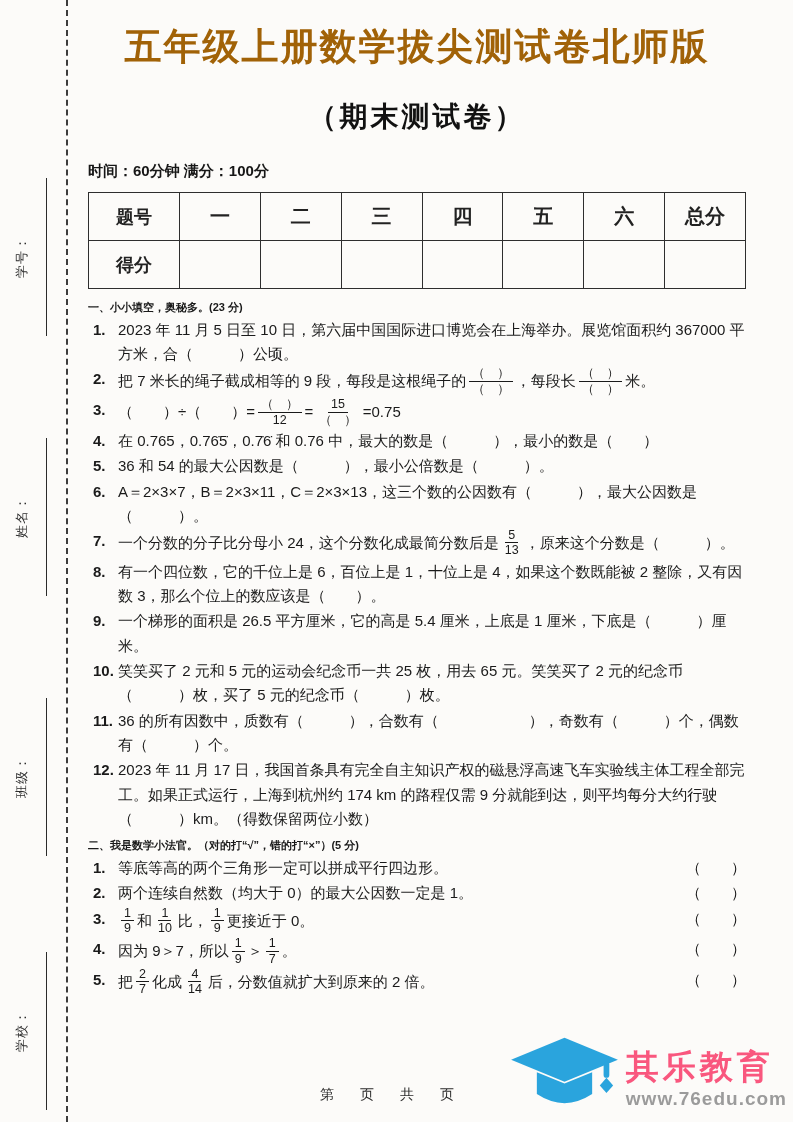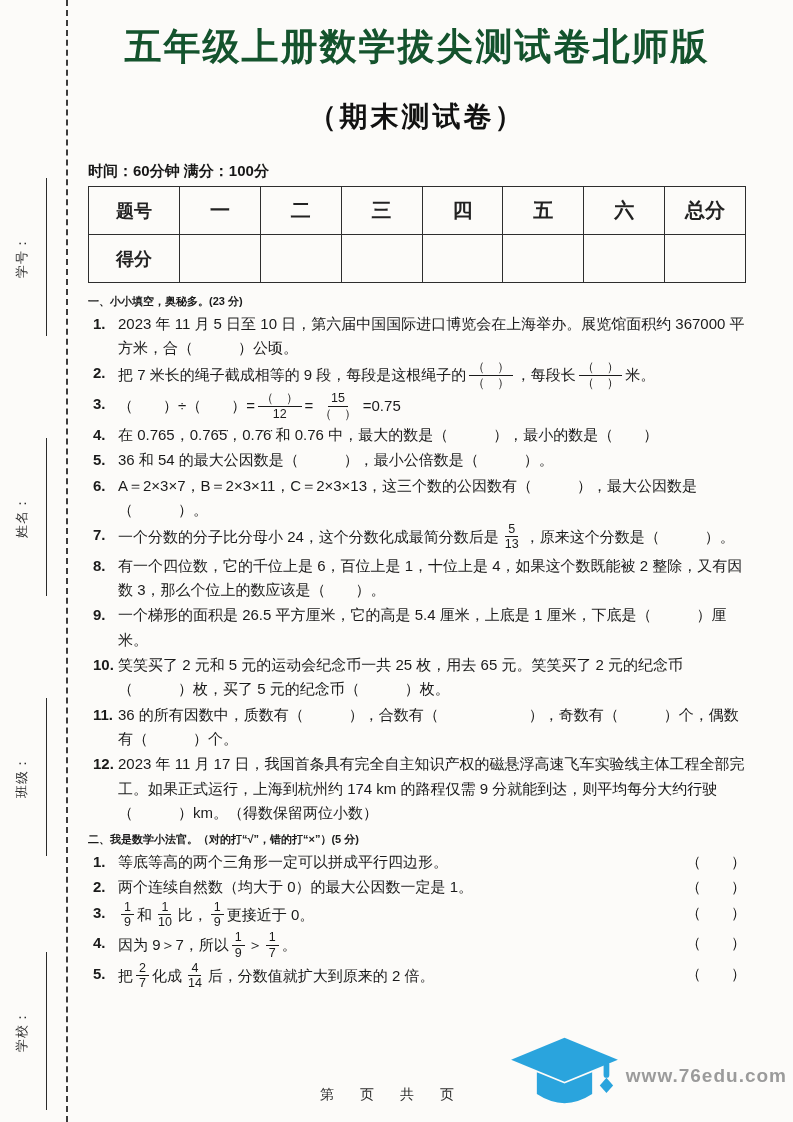--- a/index.html
+++ b/index.html
@@ -30,32 +30,32 @@
     transform:translateY(-50%) rotate(-90deg);
     transform-origin:center;
     white-space:nowrap;
     font-size:13px; color:#2b2b2b; letter-spacing:1px;
   }
   
   .content { position:absolute; left:88px; top:22px; width:658px; }
   .title {
     margin:0; text-align:center;
     font-size:37px; font-weight:bold; letter-spacing:2px;
-    color:#14532d;
+    color:#a16207;
   }
   .subtitle {
     margin:26px 0 0 0; text-align:center;
     font-size:28px; font-weight:bold; letter-spacing:3px; color:#111;
   }
   .meta {
     margin-top:26px; text-align:left;
     font-size:15px; font-weight:bold; color:#161616;
   }
   table.score {
-    width:100%; margin-top:5px;
+    width:100%; margin-top:11px;
     border-collapse:collapse; table-layout:fixed;
   }
   table.score td {
     border:1.7px solid #2e2e2e;
     height:45px; text-align:center;
     font-size:20px; font-weight:bold; color:#222;
   }
   table.score td.first { width:88px; font-size:18px; }
   
   .sections { margin-top:10px; font-size:15px; line-height:1.62; color:#1a1a1a; }
@@ -258,17 +258,18 @@
   <div class="logo">
     <span>
       <svg width="115" height="82" viewBox="0 0 120 86" id="cap-svg">
         <polygon points="60,4 116,27 60,50 4,27" fill="#2aa4dd"></polygon>
         <path d="M31,40 L31,63 Q60,82 89,63 L89,40 L60,52 Z" fill="#2aa4dd"></path>
         <rect x="101" y="29" width="6" height="17" rx="3" fill="#2aa4dd"></rect>
         <polygon points="104,46 111,54 104,62 97,54" fill="#2aa4dd"></polygon>
       </svg>
     </span>
     <span class="logo-texts">
+      <span class="logo-name" style="color: rgb(249, 87, 126);">其乐教育</span>
       <span class="logo-url" style="color: rgb(155, 155, 155);">www.76edu.com</span>
     </span>
   </div>
 
 </div>
 
 </body></html>

